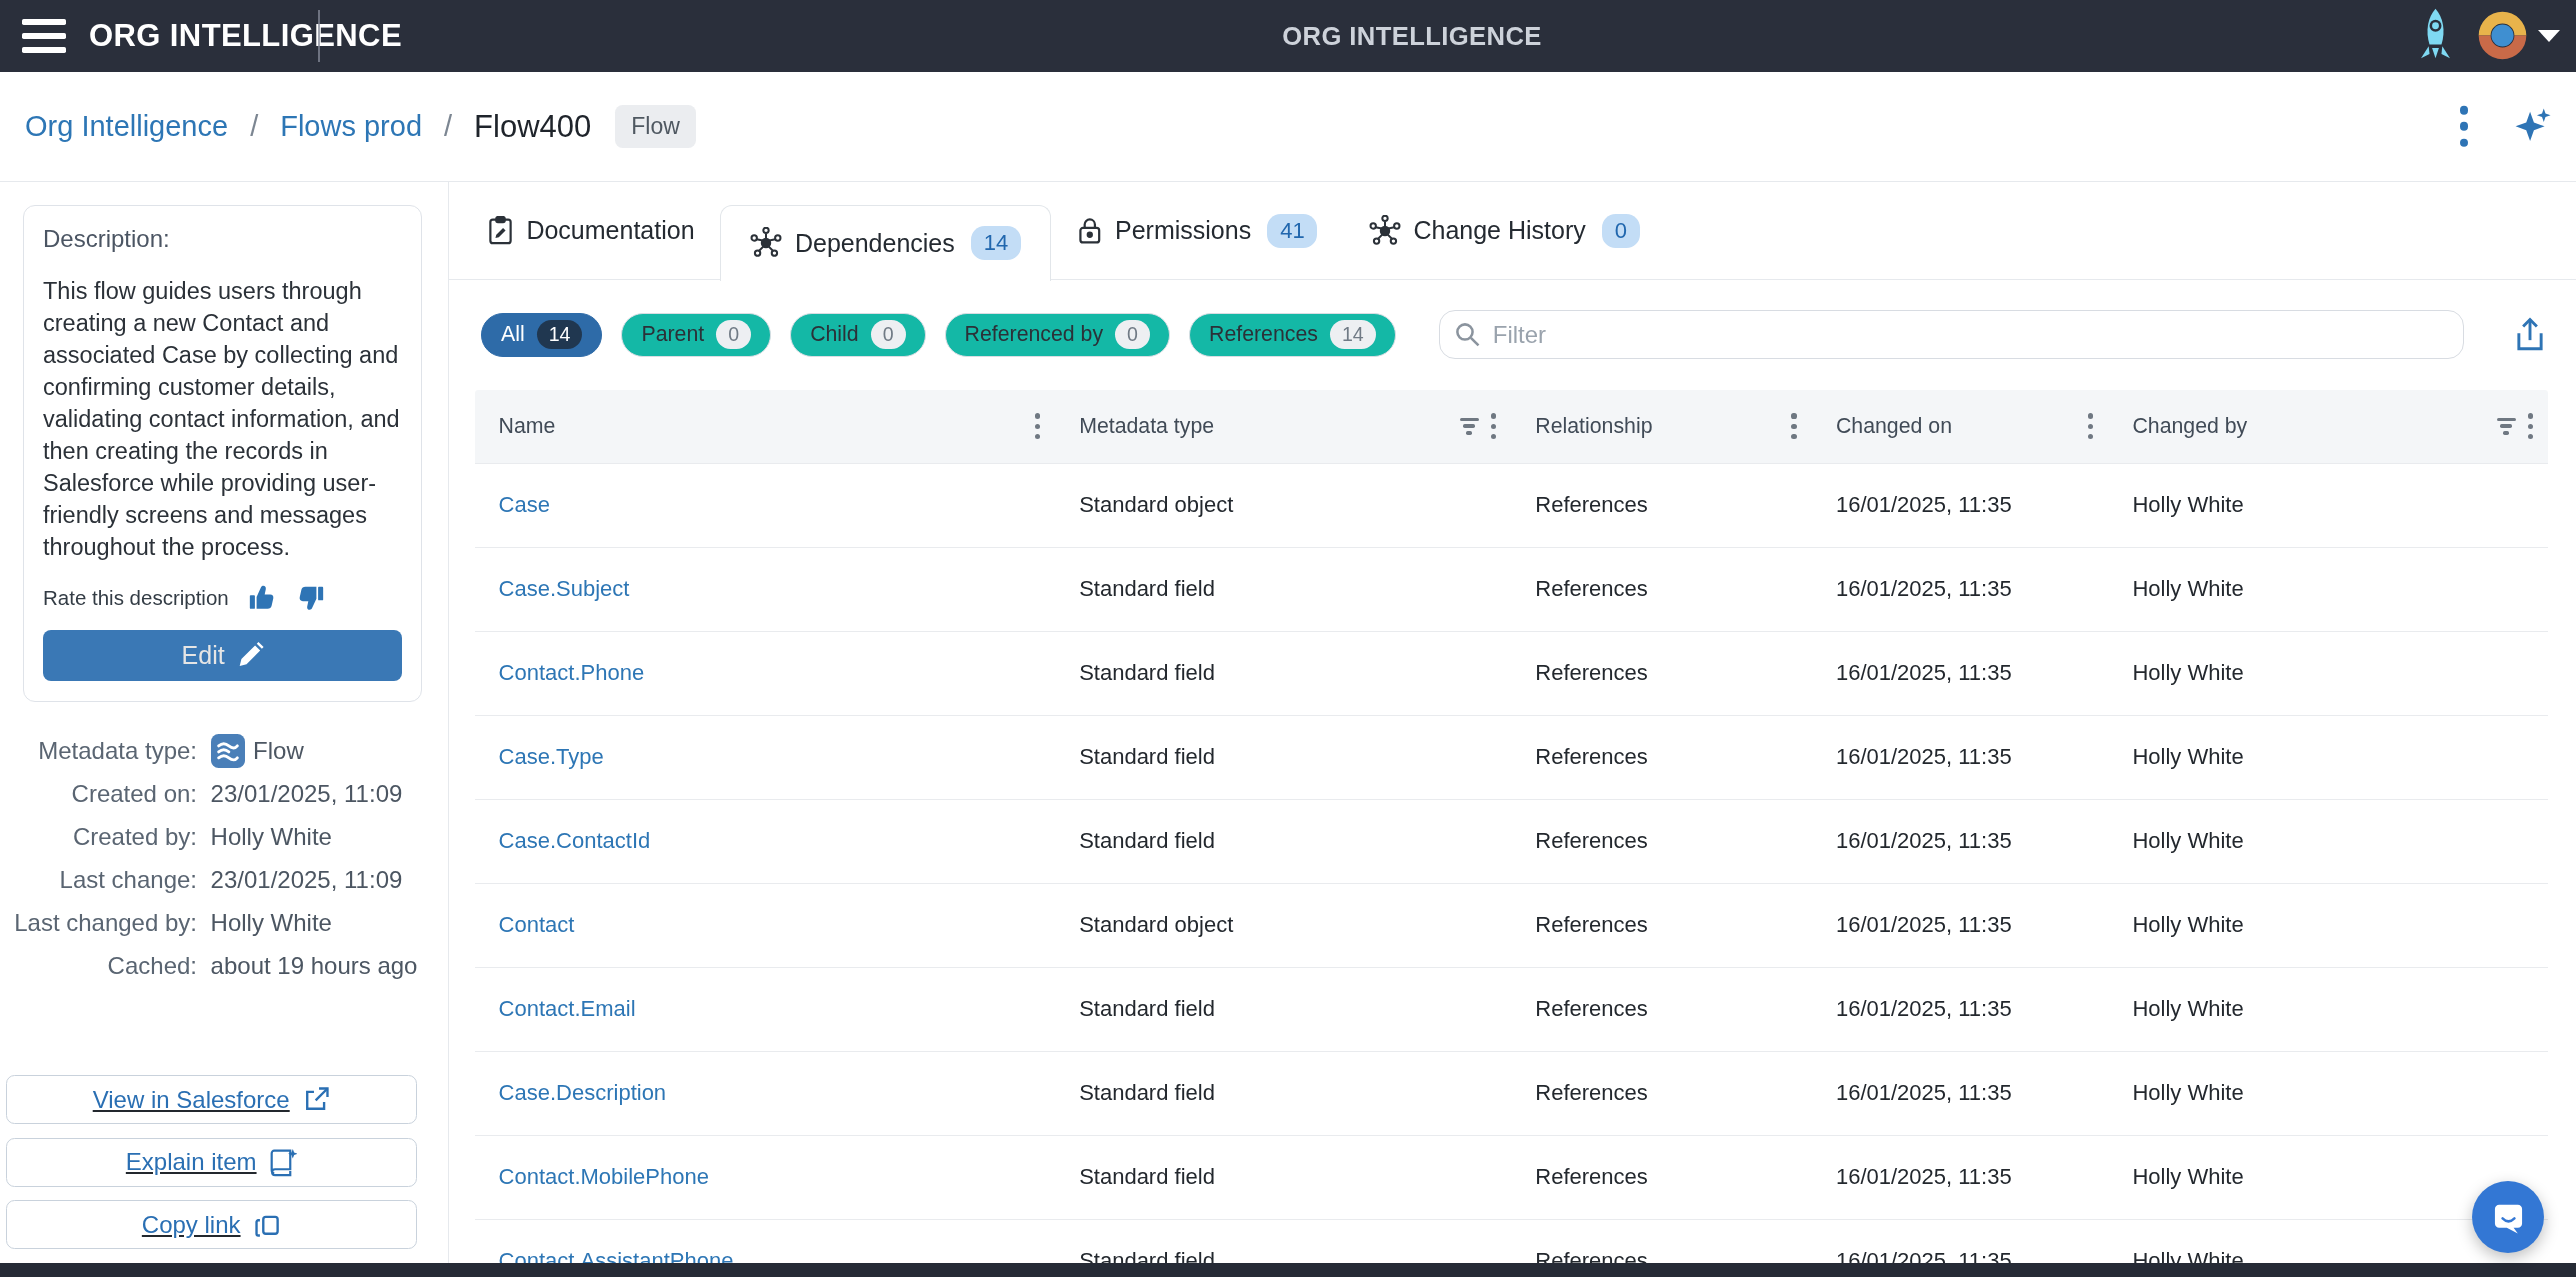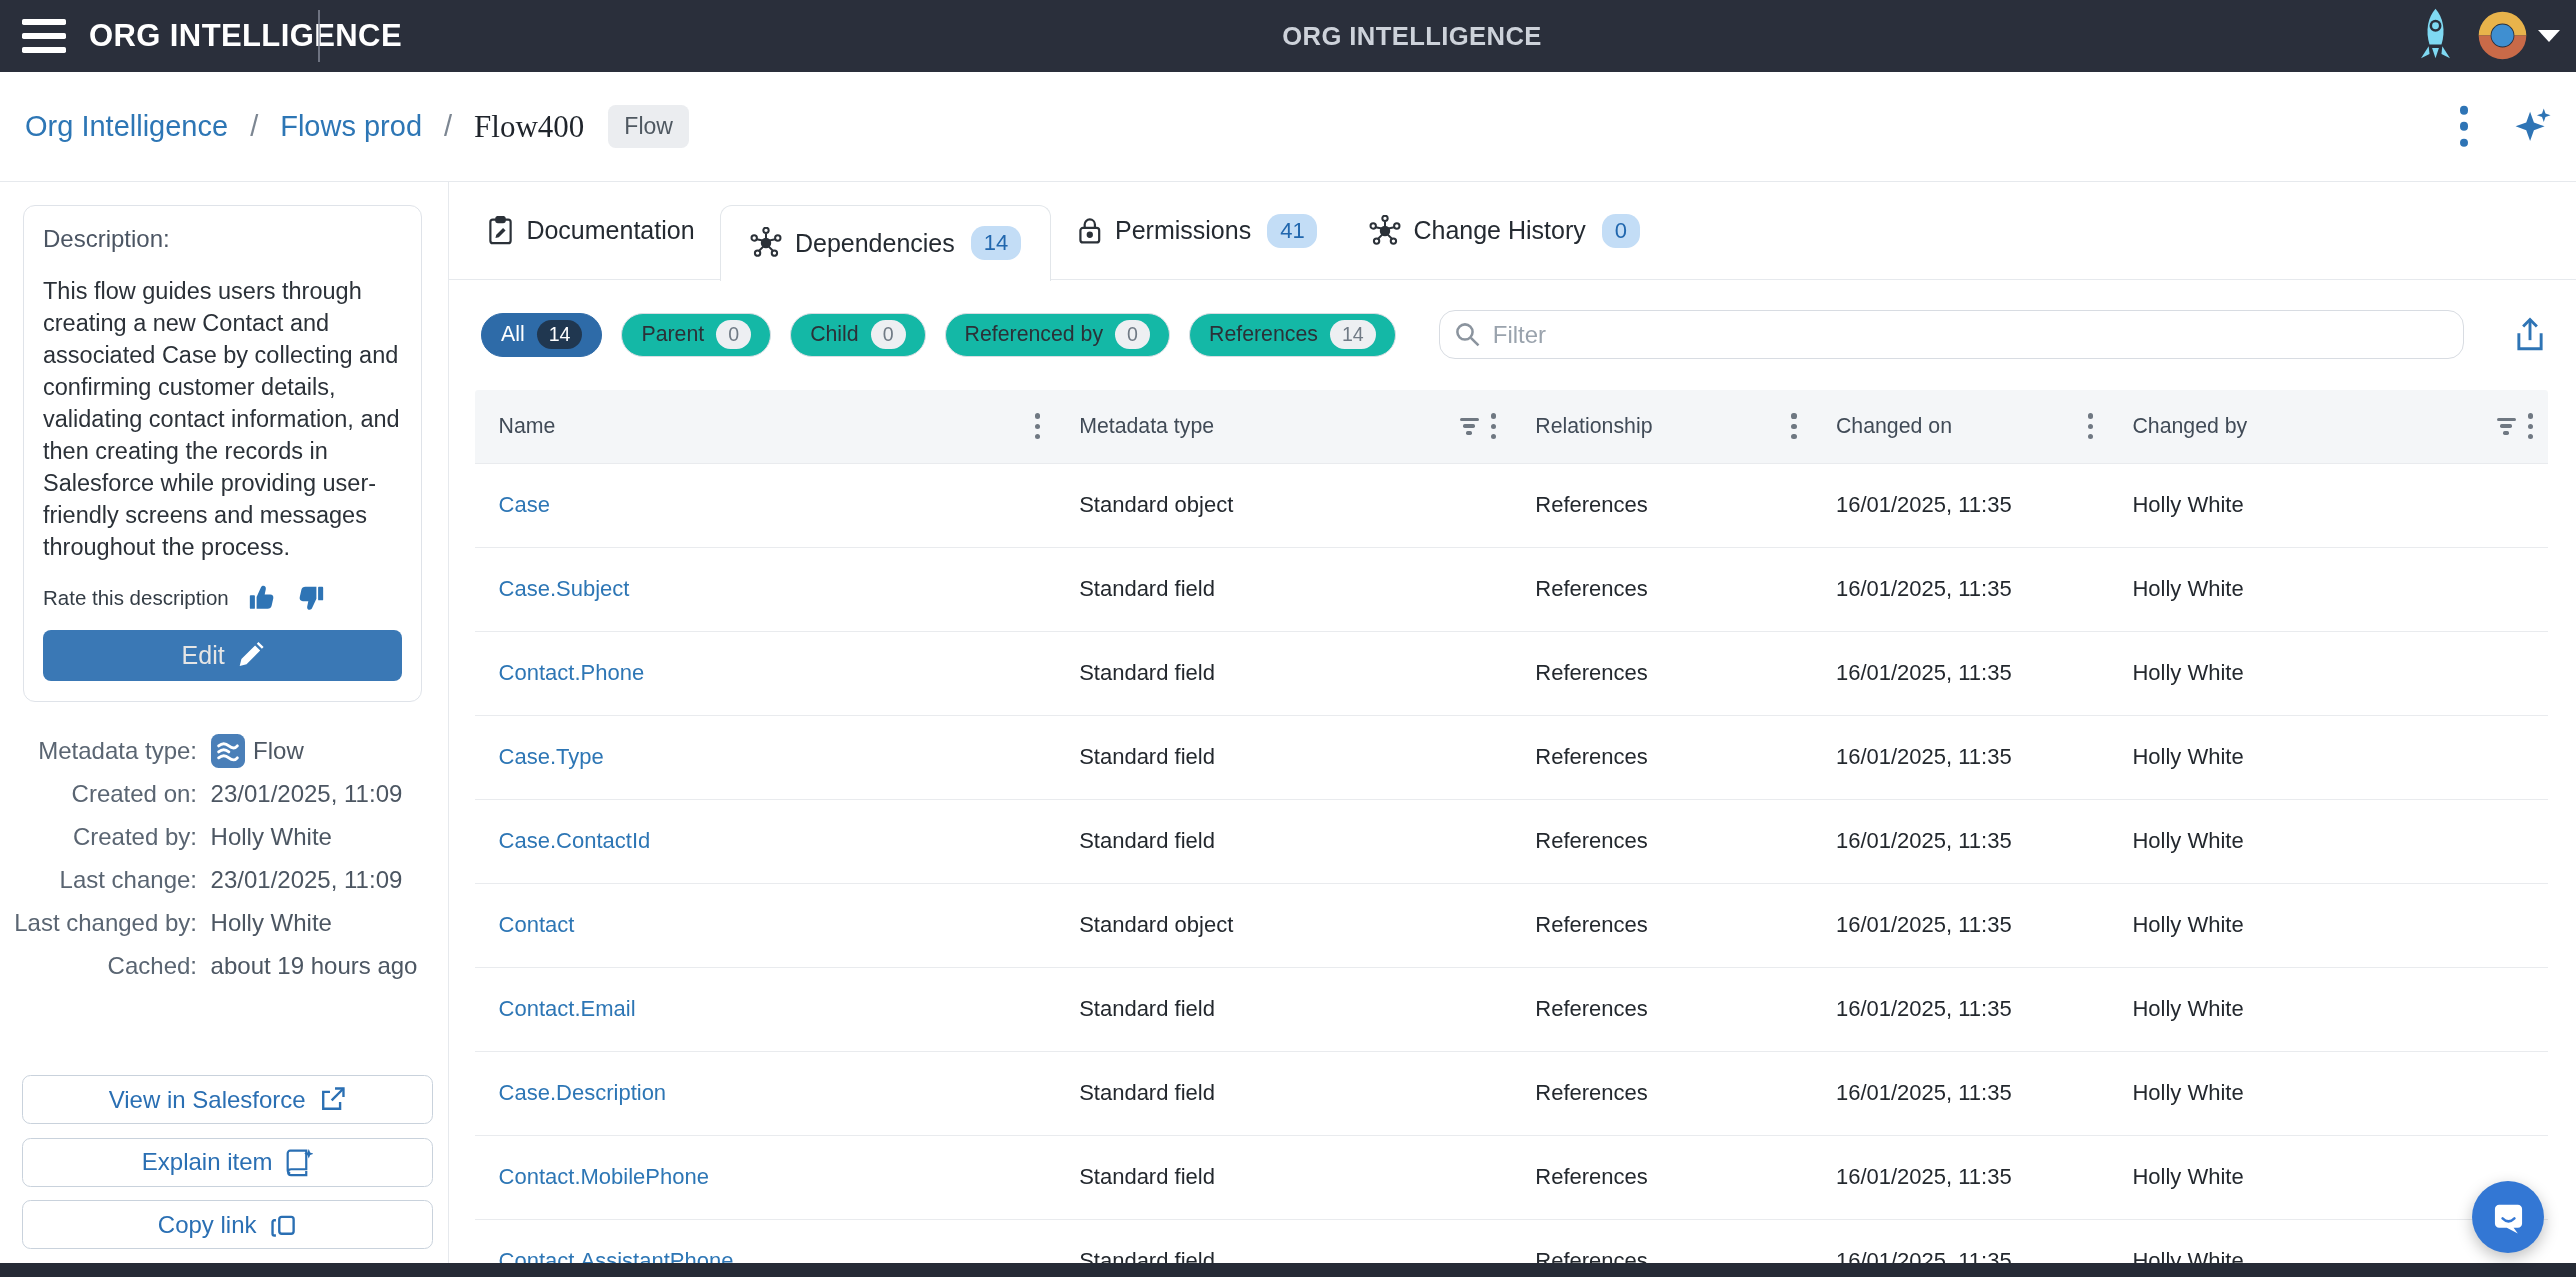--- a/index.html
+++ b/index.html
@@ -19,21 +19,21 @@
     color:#cdd2da; font-size:25.6px; font-weight:700; letter-spacing:0.4px; }
   .rocket-btn { position:absolute; left:2414px; top:6.8px; width:43px; height:58px; cursor:pointer; }
   .avatar-wrap { position:absolute; left:2477px; top:10.2px; display:flex; align-items:center; gap:10.2px; cursor:pointer; }
   .gear-avatar { width:51px; height:51px; }
   .caret-down { width:0; height:0; border-left:11px solid transparent; border-right:11px solid transparent; border-top:12.8px solid #fff; }
 
   
   .crumb-row { position:relative; height:110px; border-bottom:1.7px solid #e6e9ed; display:flex; align-items:center; padding-left:25px; background:#fff; }
   .crumb-link { color:#2d76b5; font-size:29px; text-decoration:none; cursor:pointer; }
   .crumb-sep { color:#7c8692; font-size:29px; margin:0 22px; }
-  .crumb-current { color:#1f242b; font-size:31px;font-family:Liberation Serif, serif; }
+  .crumb-current { color:#1f242b; font-size:31px; }
   .type-badge { margin-left:24px; background:#ebedf0; color:#4f5861; font-size:23px; border-radius:7.7px; padding:7.7px 16px; }
   .crumb-kebab { position:absolute; left:2453px; top:50%; transform:translateY(-50%); display:flex; flex-direction:column; gap:7.7px; padding:6.8px; cursor:pointer; }
   .crumb-kebab i { width:8.5px; height:8.5px; border-radius:50%; background:#2e74b5; }
   .crumb-sparkle { position:absolute; left:2513px; top:50%; transform:translateY(-50%); cursor:pointer; }
 
   
   .content { display:flex; height:1096px; }
   .sidebar { position:relative; width:449px; border-right:1.7px solid #e6e9ed; flex:none; }
   .main { position:relative; flex:1; overflow:hidden; }
 
@@ -52,21 +52,21 @@
   .edit-btn { margin-top:19px; width:100%; height:51px; background:#3a78b5; border:none; border-radius:8px;
     color:#e5e5e5; font-size:25px; display:flex; align-items:center; justify-content:center; gap:13.6px; cursor:pointer; }
 
   
   .meta-list { margin-top:27px; }
   .meta-row { display:flex; align-items:center; height:43px; }
   .meta-label { width:197px; text-align:right; color:#5a6572; font-size:24px; flex:none; }
   .meta-value { margin-left:13.6px; color:#4c5662; font-size:24px; display:flex; align-items:center; gap:8.5px; }
 
   
-  .side-actions { position:absolute; top:893px; left:22px; width:411px; }
+  .side-actions { position:absolute; top:893px; left:6px; width:411px;text-decoration:underline; }
   .side-btn { width:100%; height:49px; margin-bottom:13.6px; background:#fff; border:1.7px solid #c9d2dc; border-radius:8.5px;
     color:#2a6fb3; font-size:24px; display:flex; align-items:center; justify-content:center; gap:13.6px; cursor:pointer; }
 
   
   .tabbar { position:relative; height:98px; border-bottom:1.7px solid #e6e9ed; display:flex; align-items:flex-end; padding-left:12px; }
   .tab { display:flex; align-items:center; gap:12.8px; padding:0 25.6px; height:97px; font-size:25px; color:#242a31; cursor:pointer; }
   .tab.active { height:76px; background:#fff; border:1.7px solid #e2e6ea; border-bottom:none; border-radius:12px 12px 0 0; margin-bottom:-1.7px; padding:16px 29px; }
   .tab-count { background:#c3ddf6; color:#2167ae; font-size:22px; border-radius:13.6px; padding:6px 12.8px; margin-left:3.4px; line-height:1; }
 
   

